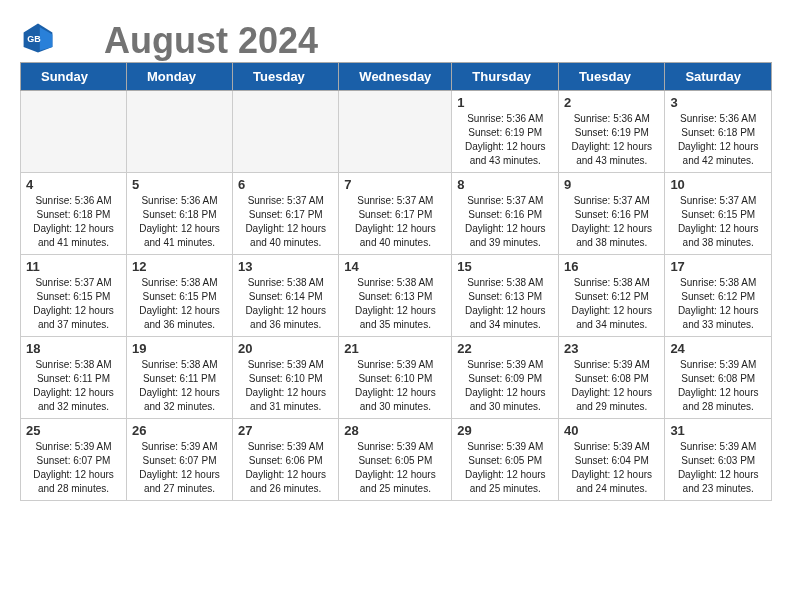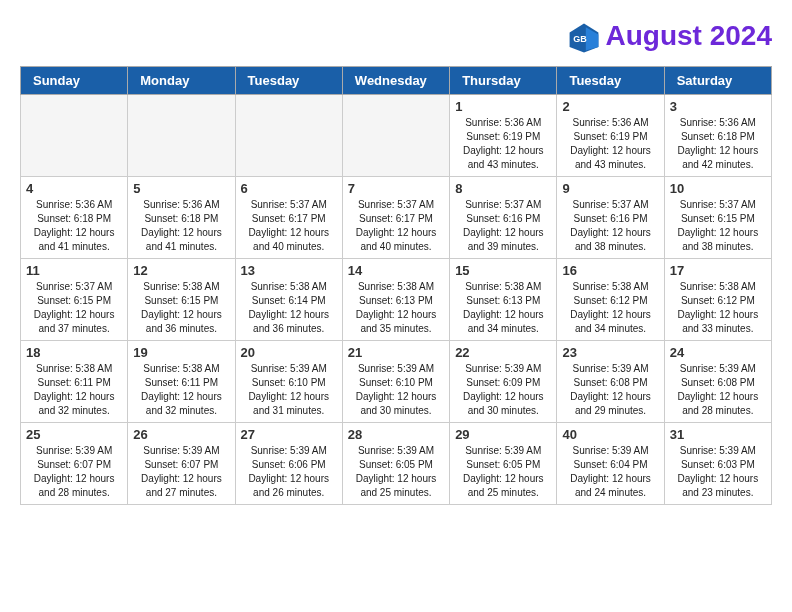--- a/index.html
+++ b/index.html
@@ -5,23 +5,23 @@
     * { box-sizing: border-box; margin: 0; padding: 0; }
     body {
       font-family: Arial, sans-serif;
       background: #fff;
       width: 792px;
       min-height: 612px;
       padding: 20px;
     }
     .header {
       display: flex;
-      justify-content: flex-end;
+      justify-content: flex-start;
       align-items: flex-start;
-      margin-bottom: 10px;
+      gap: 44px;
     }
     .logo {
       display: flex;
       align-items: center;
     }
     .logo-text {
       font-size: 22px;
       font-weight: bold;
       color: #333;
       line-height: 1.1;
@@ -29,37 +29,37 @@
     .logo-text .blue { color: #1a5fa8; }
     .logo-icon {
       width: 36px;
       height: 36px;
       margin-right: 4px;
     }
     .title-block {
       text-align: right;
     }
     .month-year {
-      font-size: 28px;
+      font-size: 36px;
       font-weight: bold;
-      color: #6d28d9;
+      color: #737373;
     }
     .location {
       font-size: 16px;
       color: #555;
     }
     table {
       width: 100%;
       border-collapse: collapse;
     }
     th {
       background: #1a5fa8;
       color: #fff;
       font-size: 13px;
-      padding: 6px 12px;
+      padding: 6px 20px;
       text-align: left;
       border: 1px solid #aaa;
     }
     td {
       border: 1px solid #ccc;
       vertical-align: top;
       width: calc(100%/7);
       min-height: 80px;
       padding: 4px 5px;
       font-size: 10.5px;

